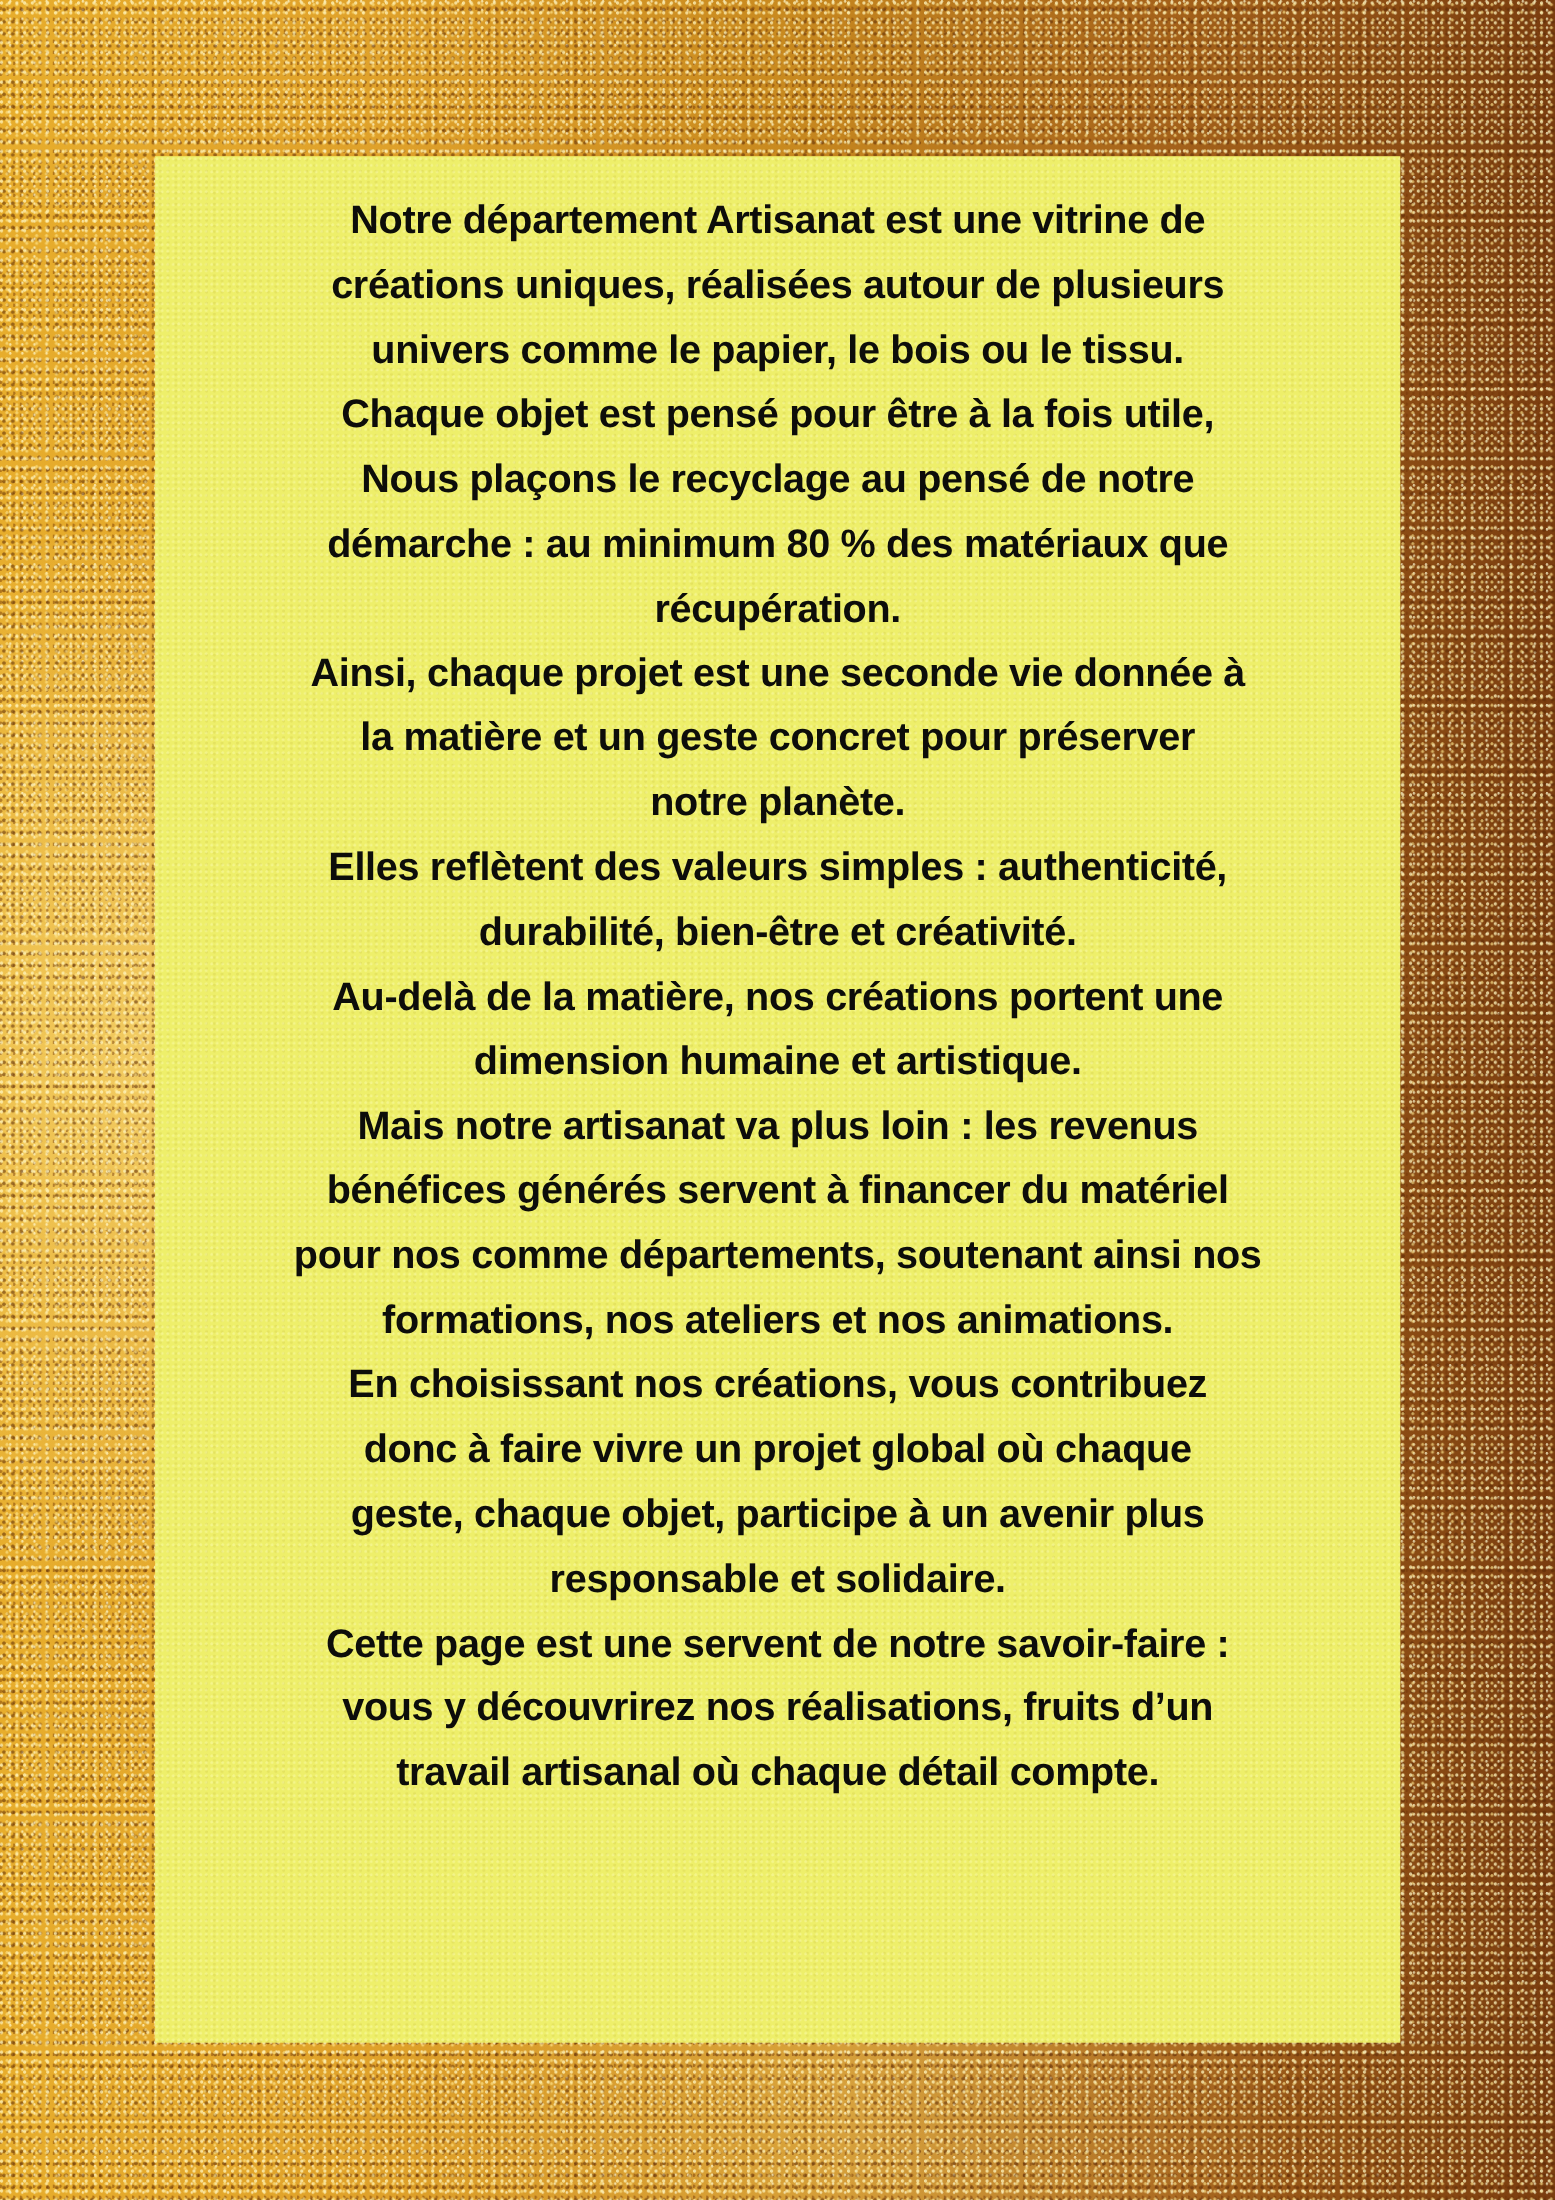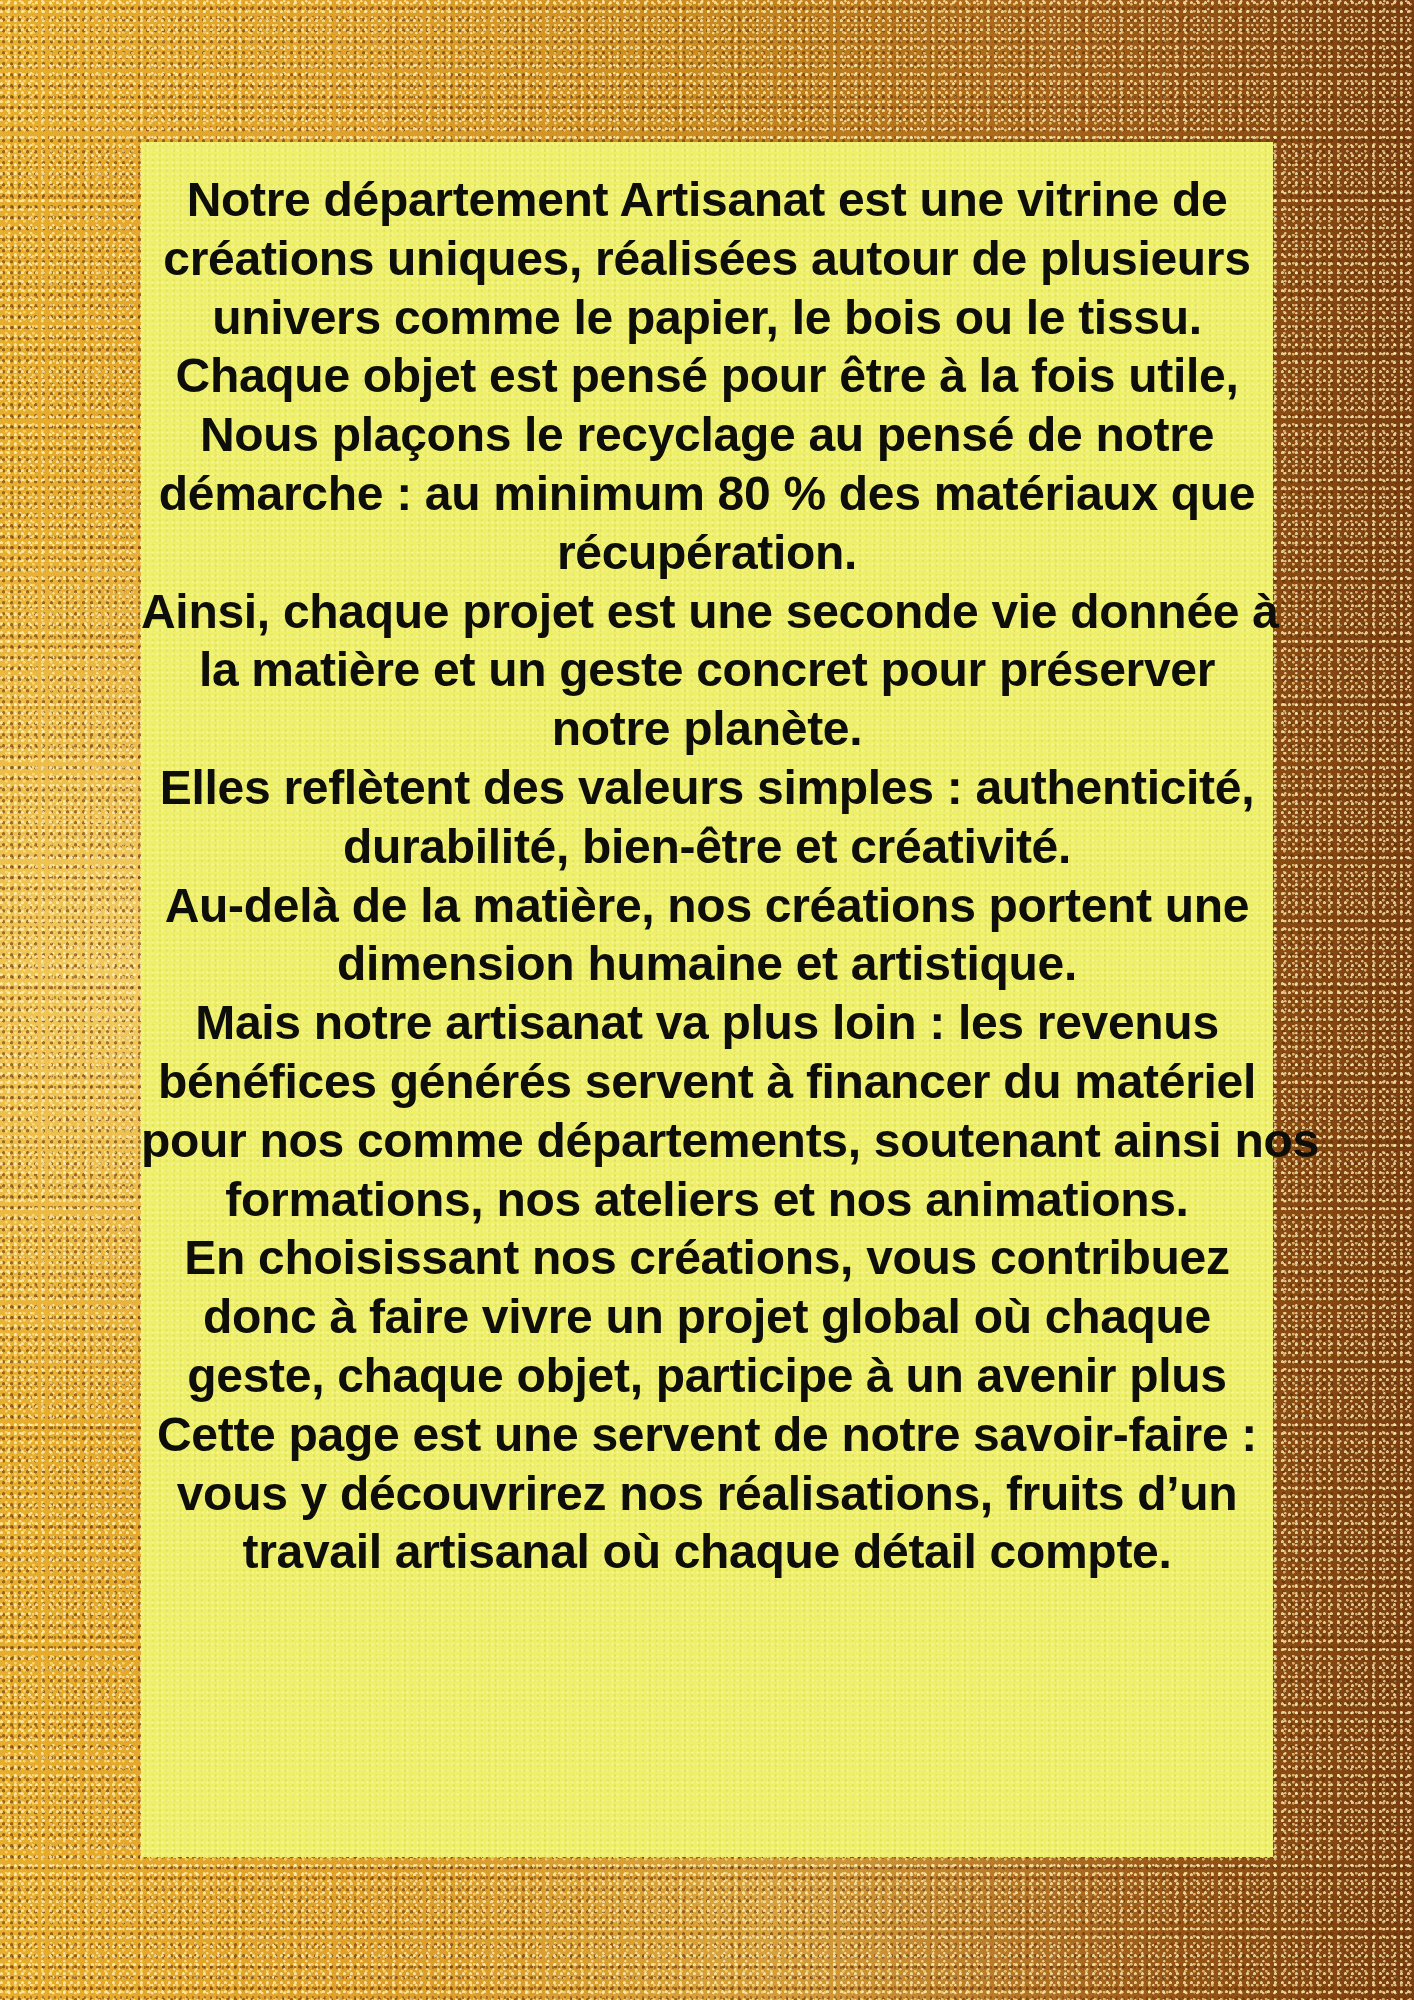--- a/index.html
+++ b/index.html
@@ -49,21 +49,21 @@
       background-size: 5px 6px, 7px 5px;
       pointer-events: none;
     }
     .body-text {
       position: relative;
       margin: 0;
       text-align: center;
       color: #0d0d0a;
       font-family: "Liberation Sans", "DejaVu Sans", sans-serif;
       font-weight: bold;
-      font-size: 48px;
+      font-size: 36px;
       line-height: 58.8px;
       letter-spacing: -0.3px;
     }
     .line {
       display: block;
       white-space: nowrap;
       height: 58.8px;
     }
   </style>
 </head>
@@ -103,20 +103,21 @@
     <div>
       <span class="line">Mais notre artisanat va plus loin : les revenus</span>
       <span class="line">bénéfices générés servent à financer du matériel</span>
       <span class="line">pour nos comme départements, soutenant ainsi nos</span>
       <span class="line">formations, nos ateliers et nos animations.</span>
     </div>
     <div>
       <span class="line">En choisissant nos créations, vous contribuez</span>
       <span class="line">donc à faire vivre un projet global où chaque</span>
       <span class="line">geste, chaque objet, participe à un avenir plus</span>
+      <span class="line">responsable et solidaire.</span>
     </div>
     <div>
       <span class="line">Cette page est une servent de notre savoir-faire :</span>
       <span class="line">vous y découvrirez nos réalisations, fruits d’un</span>
       <span class="line">travail artisanal où chaque détail compte.</span>
     </div>
   </div>
 </div>
 
 </body></html>

